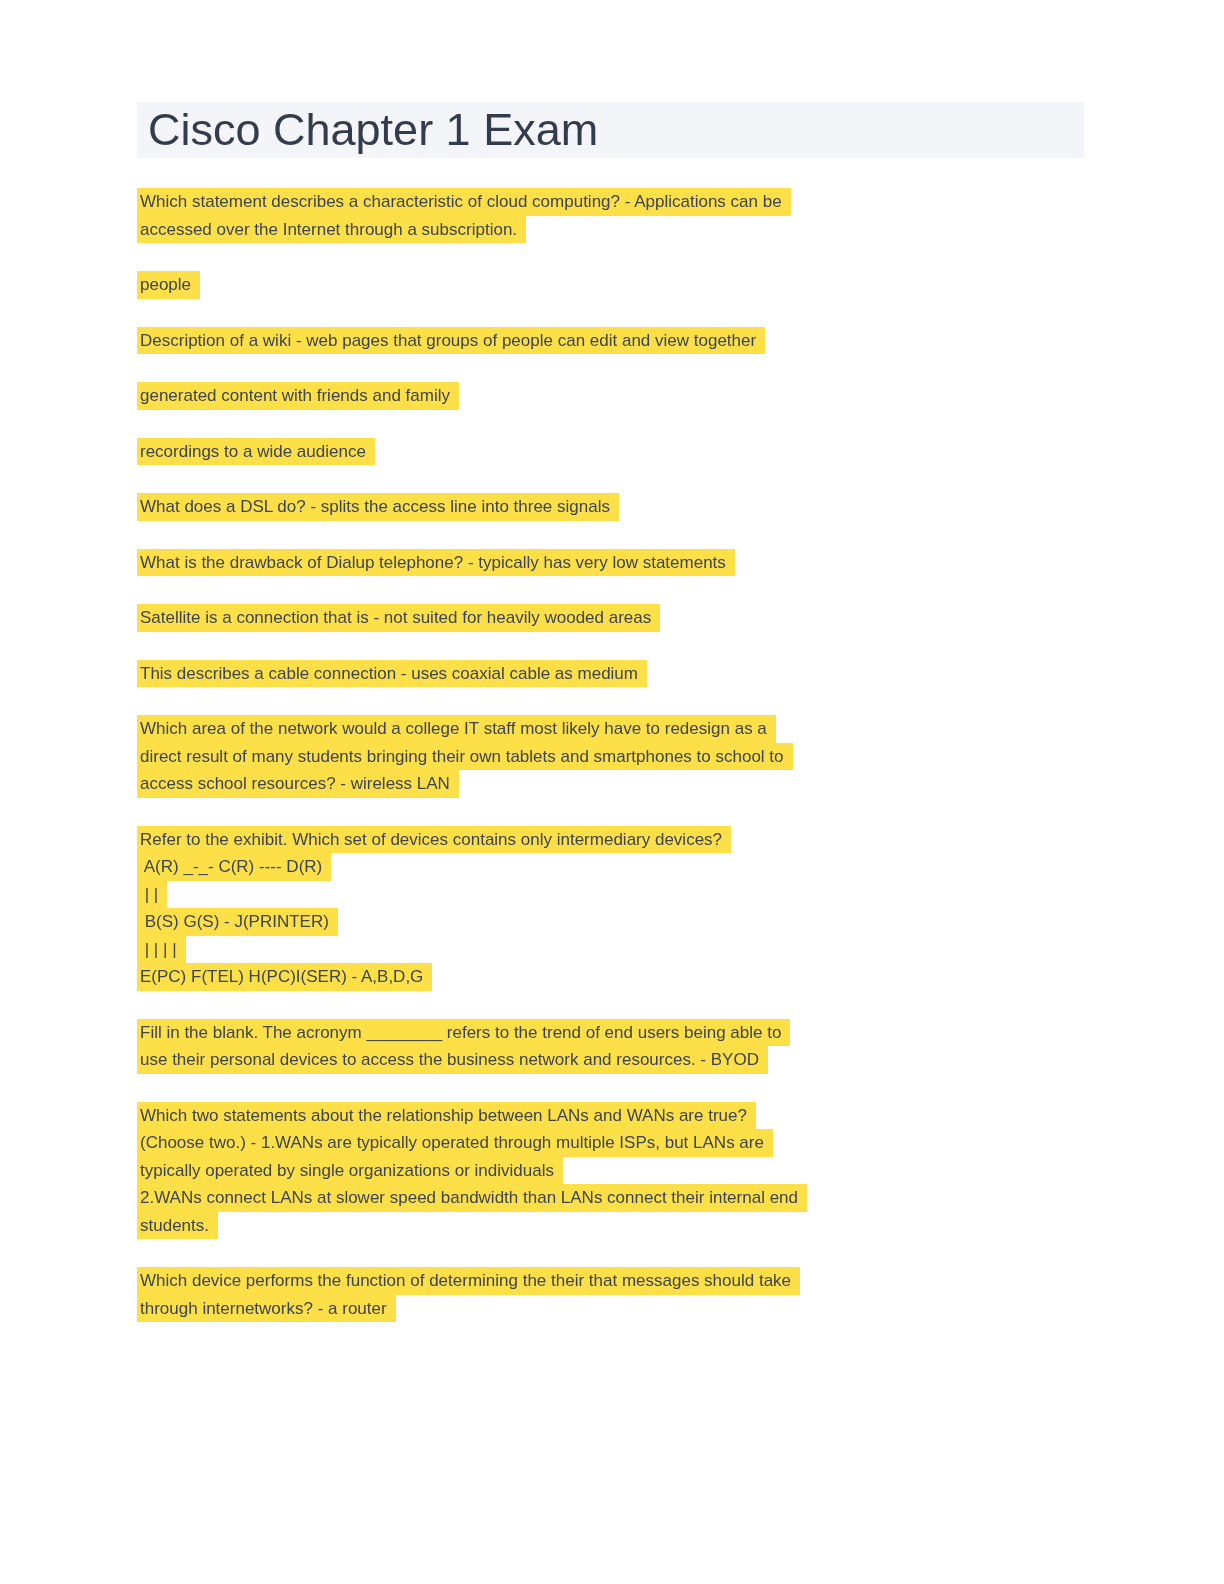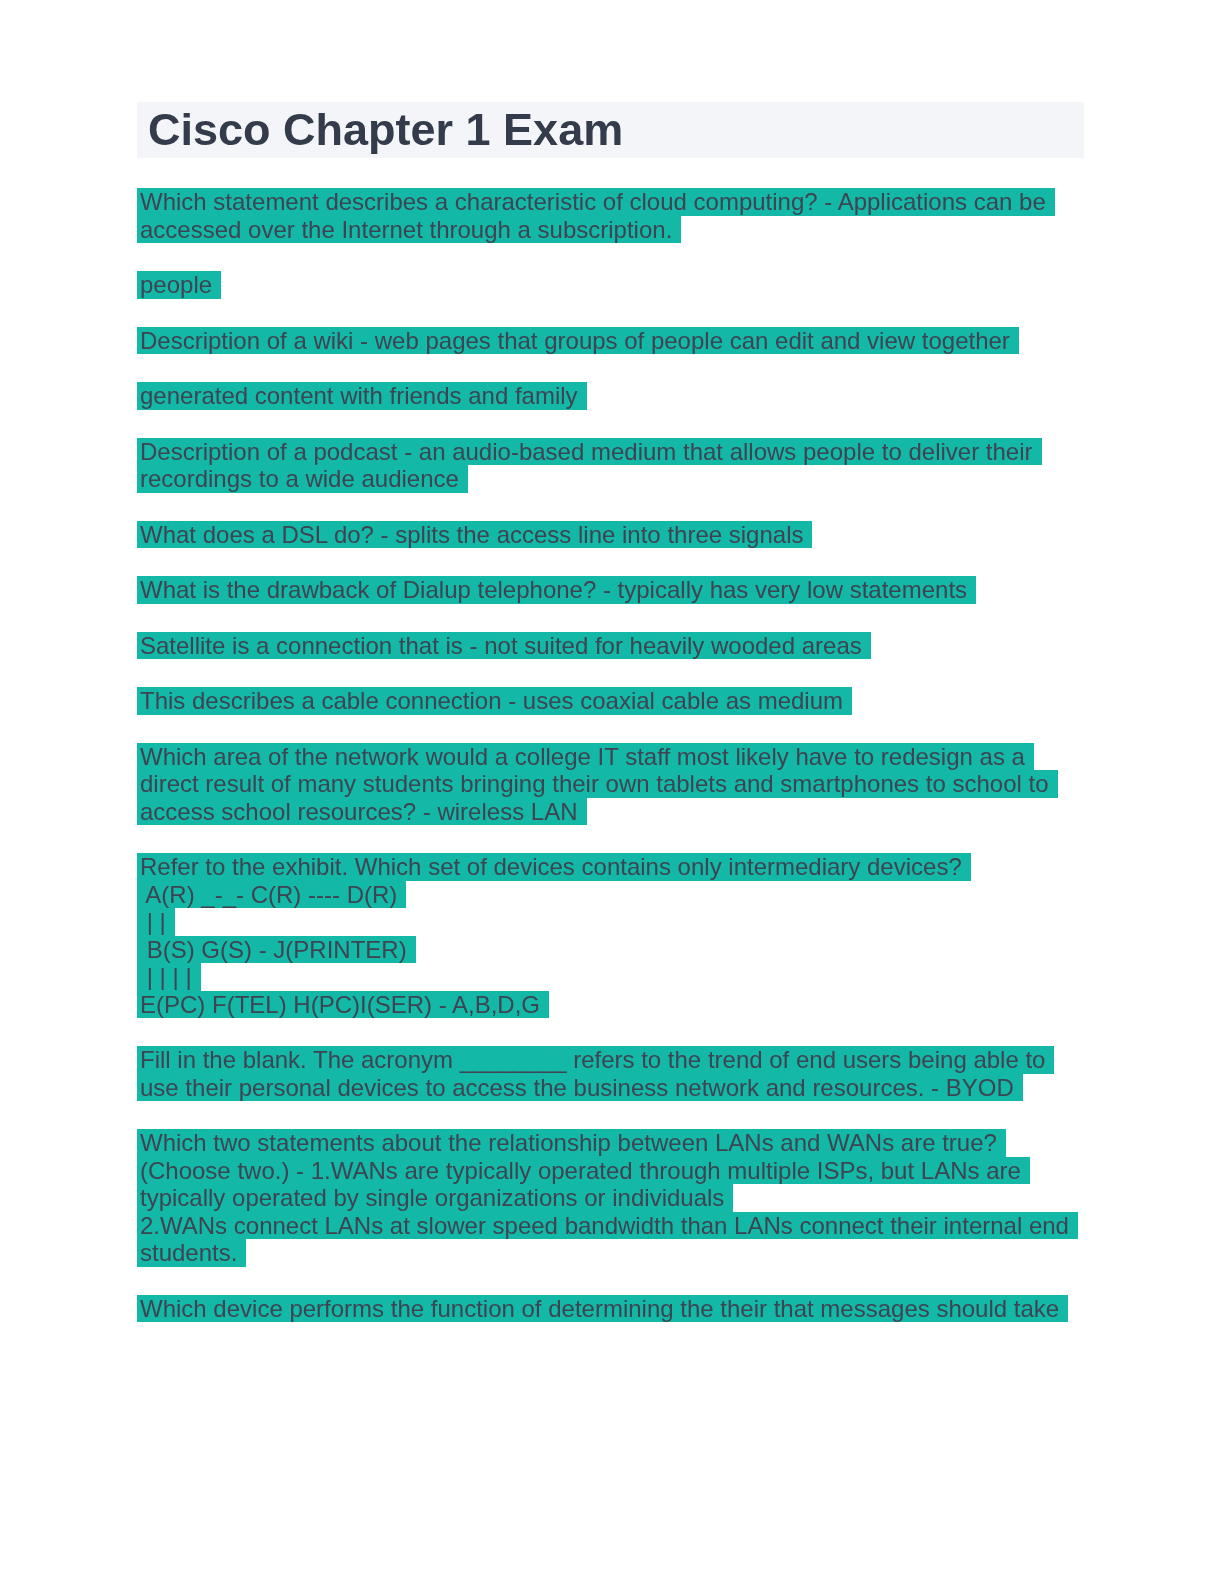--- a/index.html
+++ b/index.html
@@ -22,36 +22,36 @@
   }
   .doc-title {
     display: block;
     box-sizing: border-box;
     width: 947px;
     margin-left: -3px;
     padding-left: 11px;
     background: #f4f5f9;
     color: #343c4b;
     font-size: 45px;
-    font-weight: bold;
+    font-weight: normal;
     line-height: 56px;
     white-space: pre;
   }
   .para {
     margin: 28px 0 0 0;
   }
   .para.first {
     margin-top: 27px;
   }
   .line {
     display: table;
     white-space: pre;
-    background: #14b8a6;
+    background: #fde047;
     color: #3d4452;
-    font-size: 24px;
+    font-size: 17px;
     line-height: 27.5px;
     padding: 0 9px 0 3px;
     margin-left: -3px;
   }
 </style>
 </head>
 <body>
 
 <div class="page">
 
@@ -68,21 +68,20 @@
 
   <div class="para">
     <span class="line">Description of a wiki - web pages that groups of people can edit and view together</span>
   </div>
 
   <div class="para">
     <span class="line">generated content with friends and family</span>
   </div>
 
   <div class="para">
-    <span class="line">Description of a podcast - an audio-based medium that allows people to deliver their</span>
     <span class="line">recordings to a wide audience</span>
   </div>
 
   <div class="para">
     <span class="line">What does a DSL do? - splits the access line into three signals</span>
   </div>
 
   <div class="para">
     <span class="line">What is the drawback of Dialup telephone? - typically has very low statements</span>
   </div>
@@ -118,15 +117,16 @@
   <div class="para">
     <span class="line">Which two statements about the relationship between LANs and WANs are true?</span>
     <span class="line">(Choose two.) - 1.WANs are typically operated through multiple ISPs, but LANs are</span>
     <span class="line">typically operated by single organizations or individuals</span>
     <span class="line">2.WANs connect LANs at slower speed bandwidth than LANs connect their internal end</span>
     <span class="line">students.</span>
   </div>
 
   <div class="para">
     <span class="line">Which device performs the function of determining the their that messages should take</span>
+    <span class="line">through internetworks? - a router</span>
   </div>
 
 </div>
 
 </body></html>

